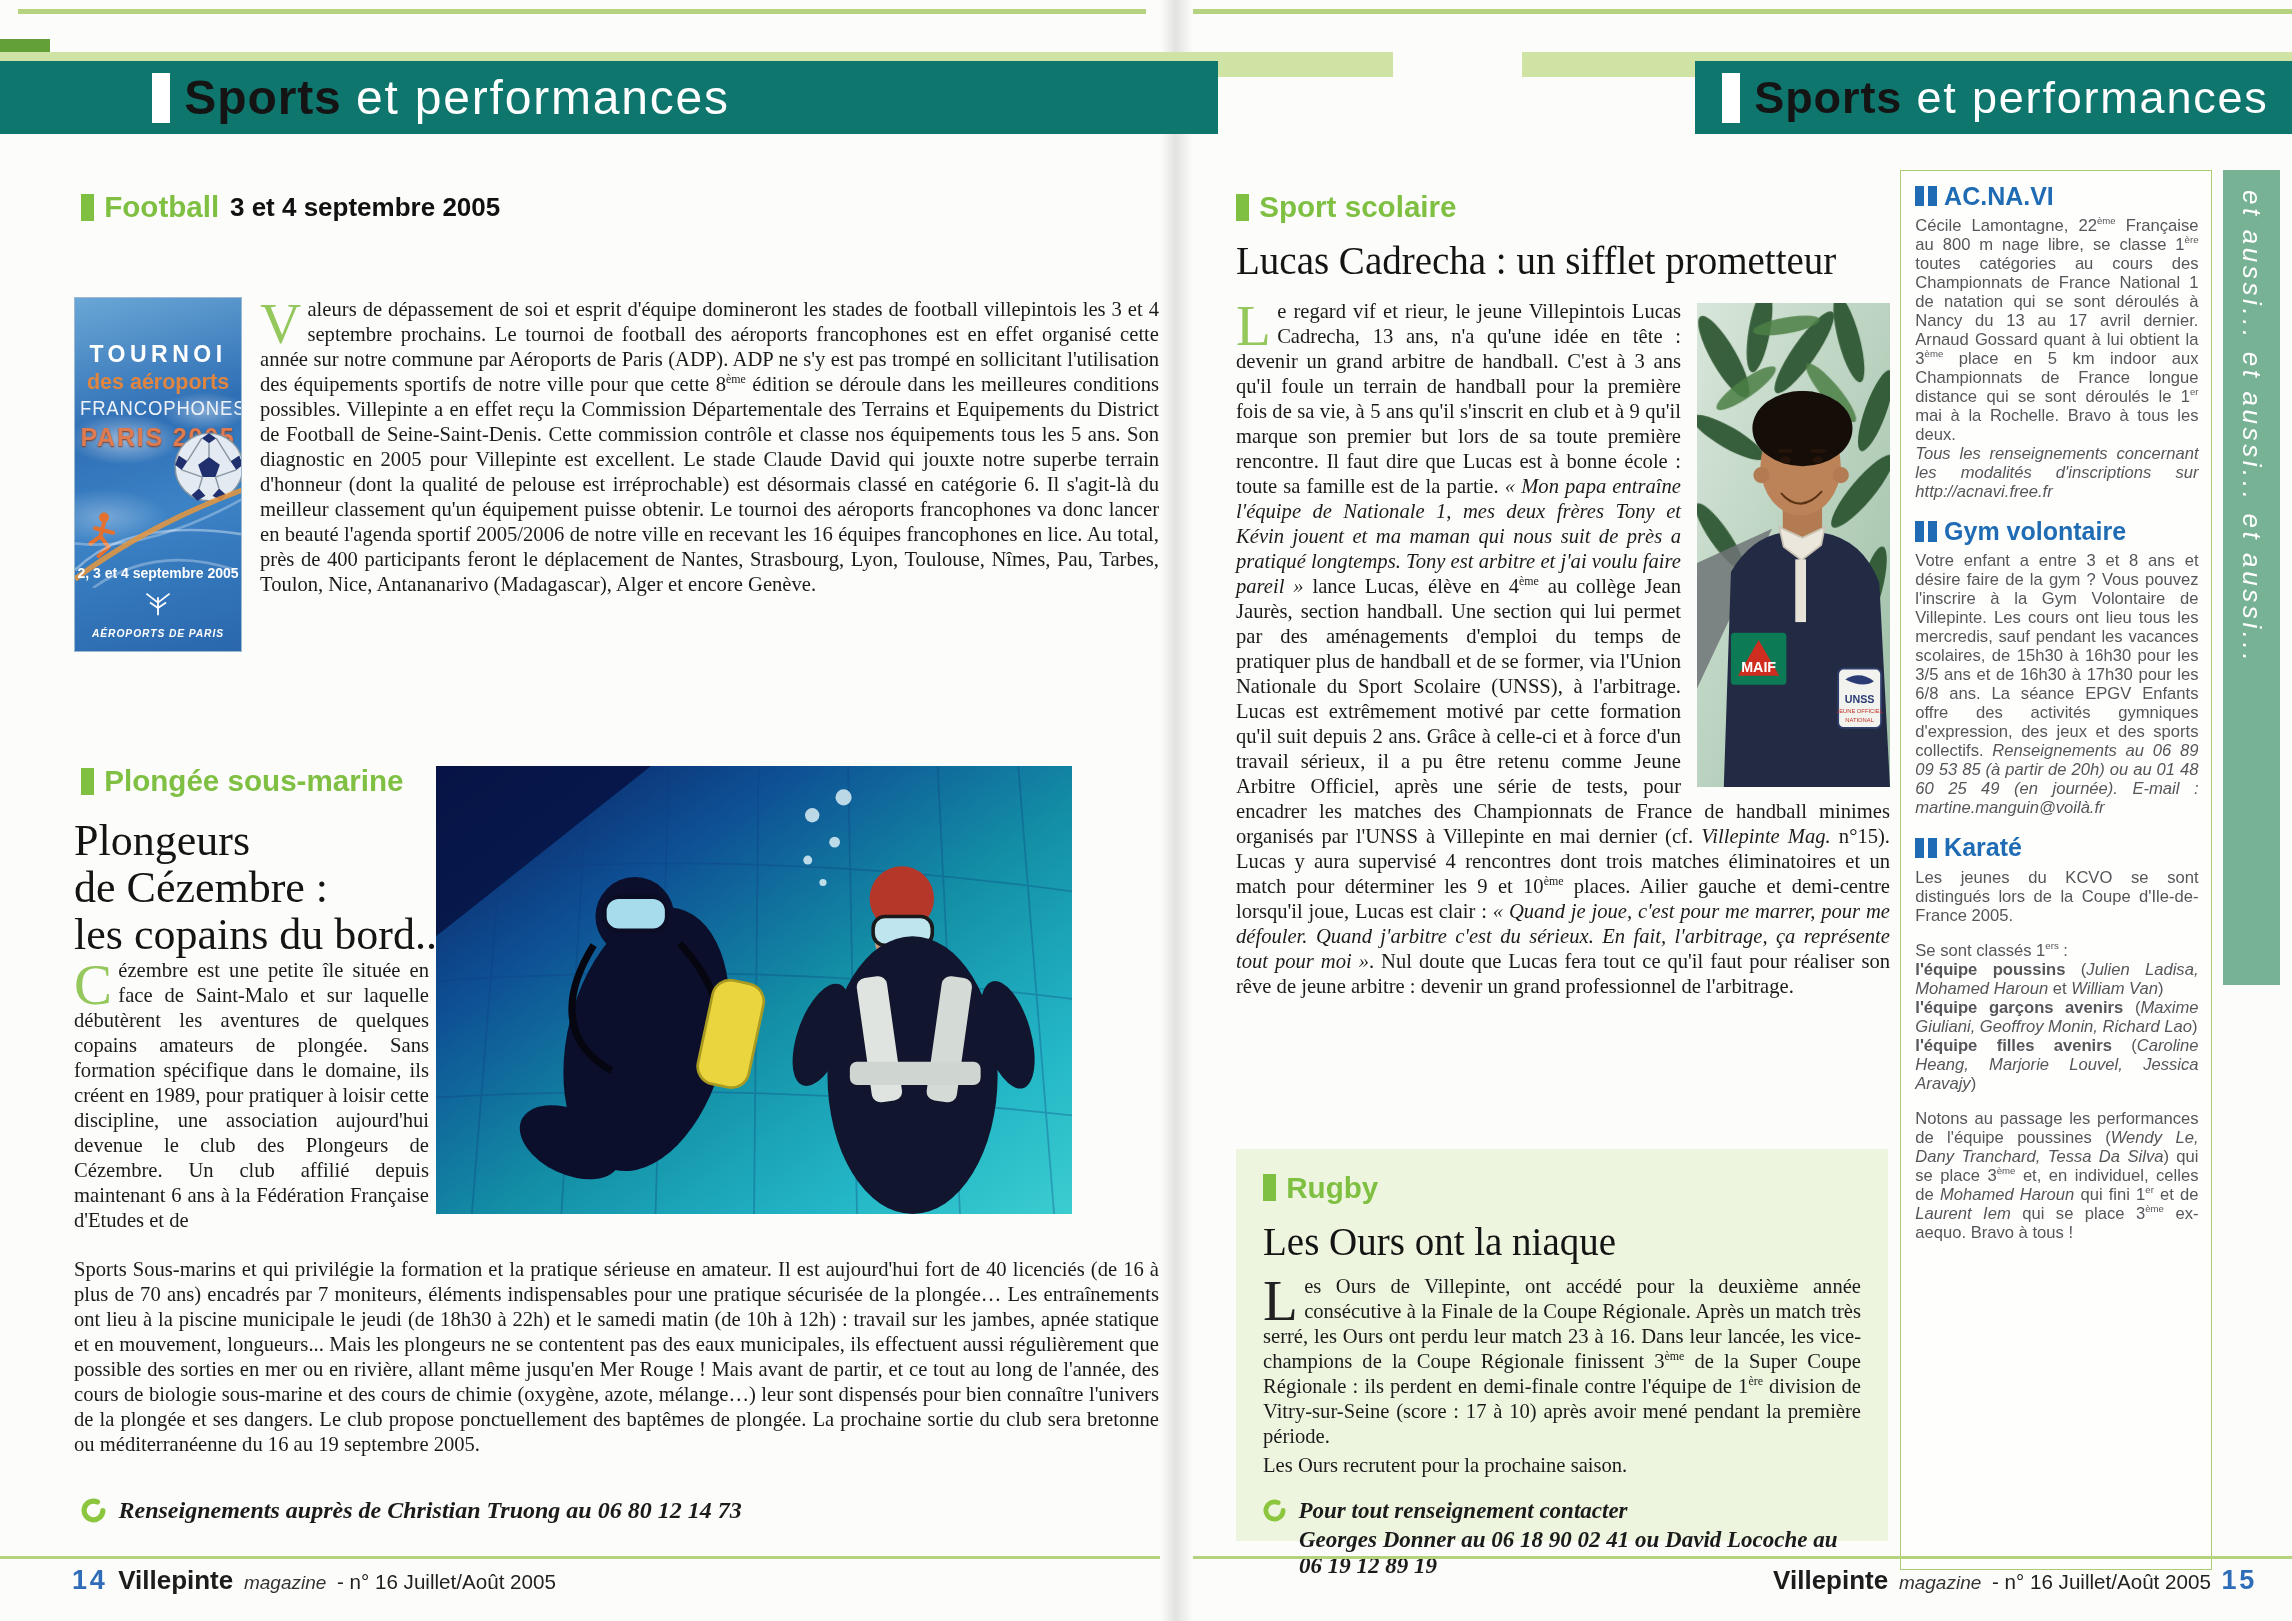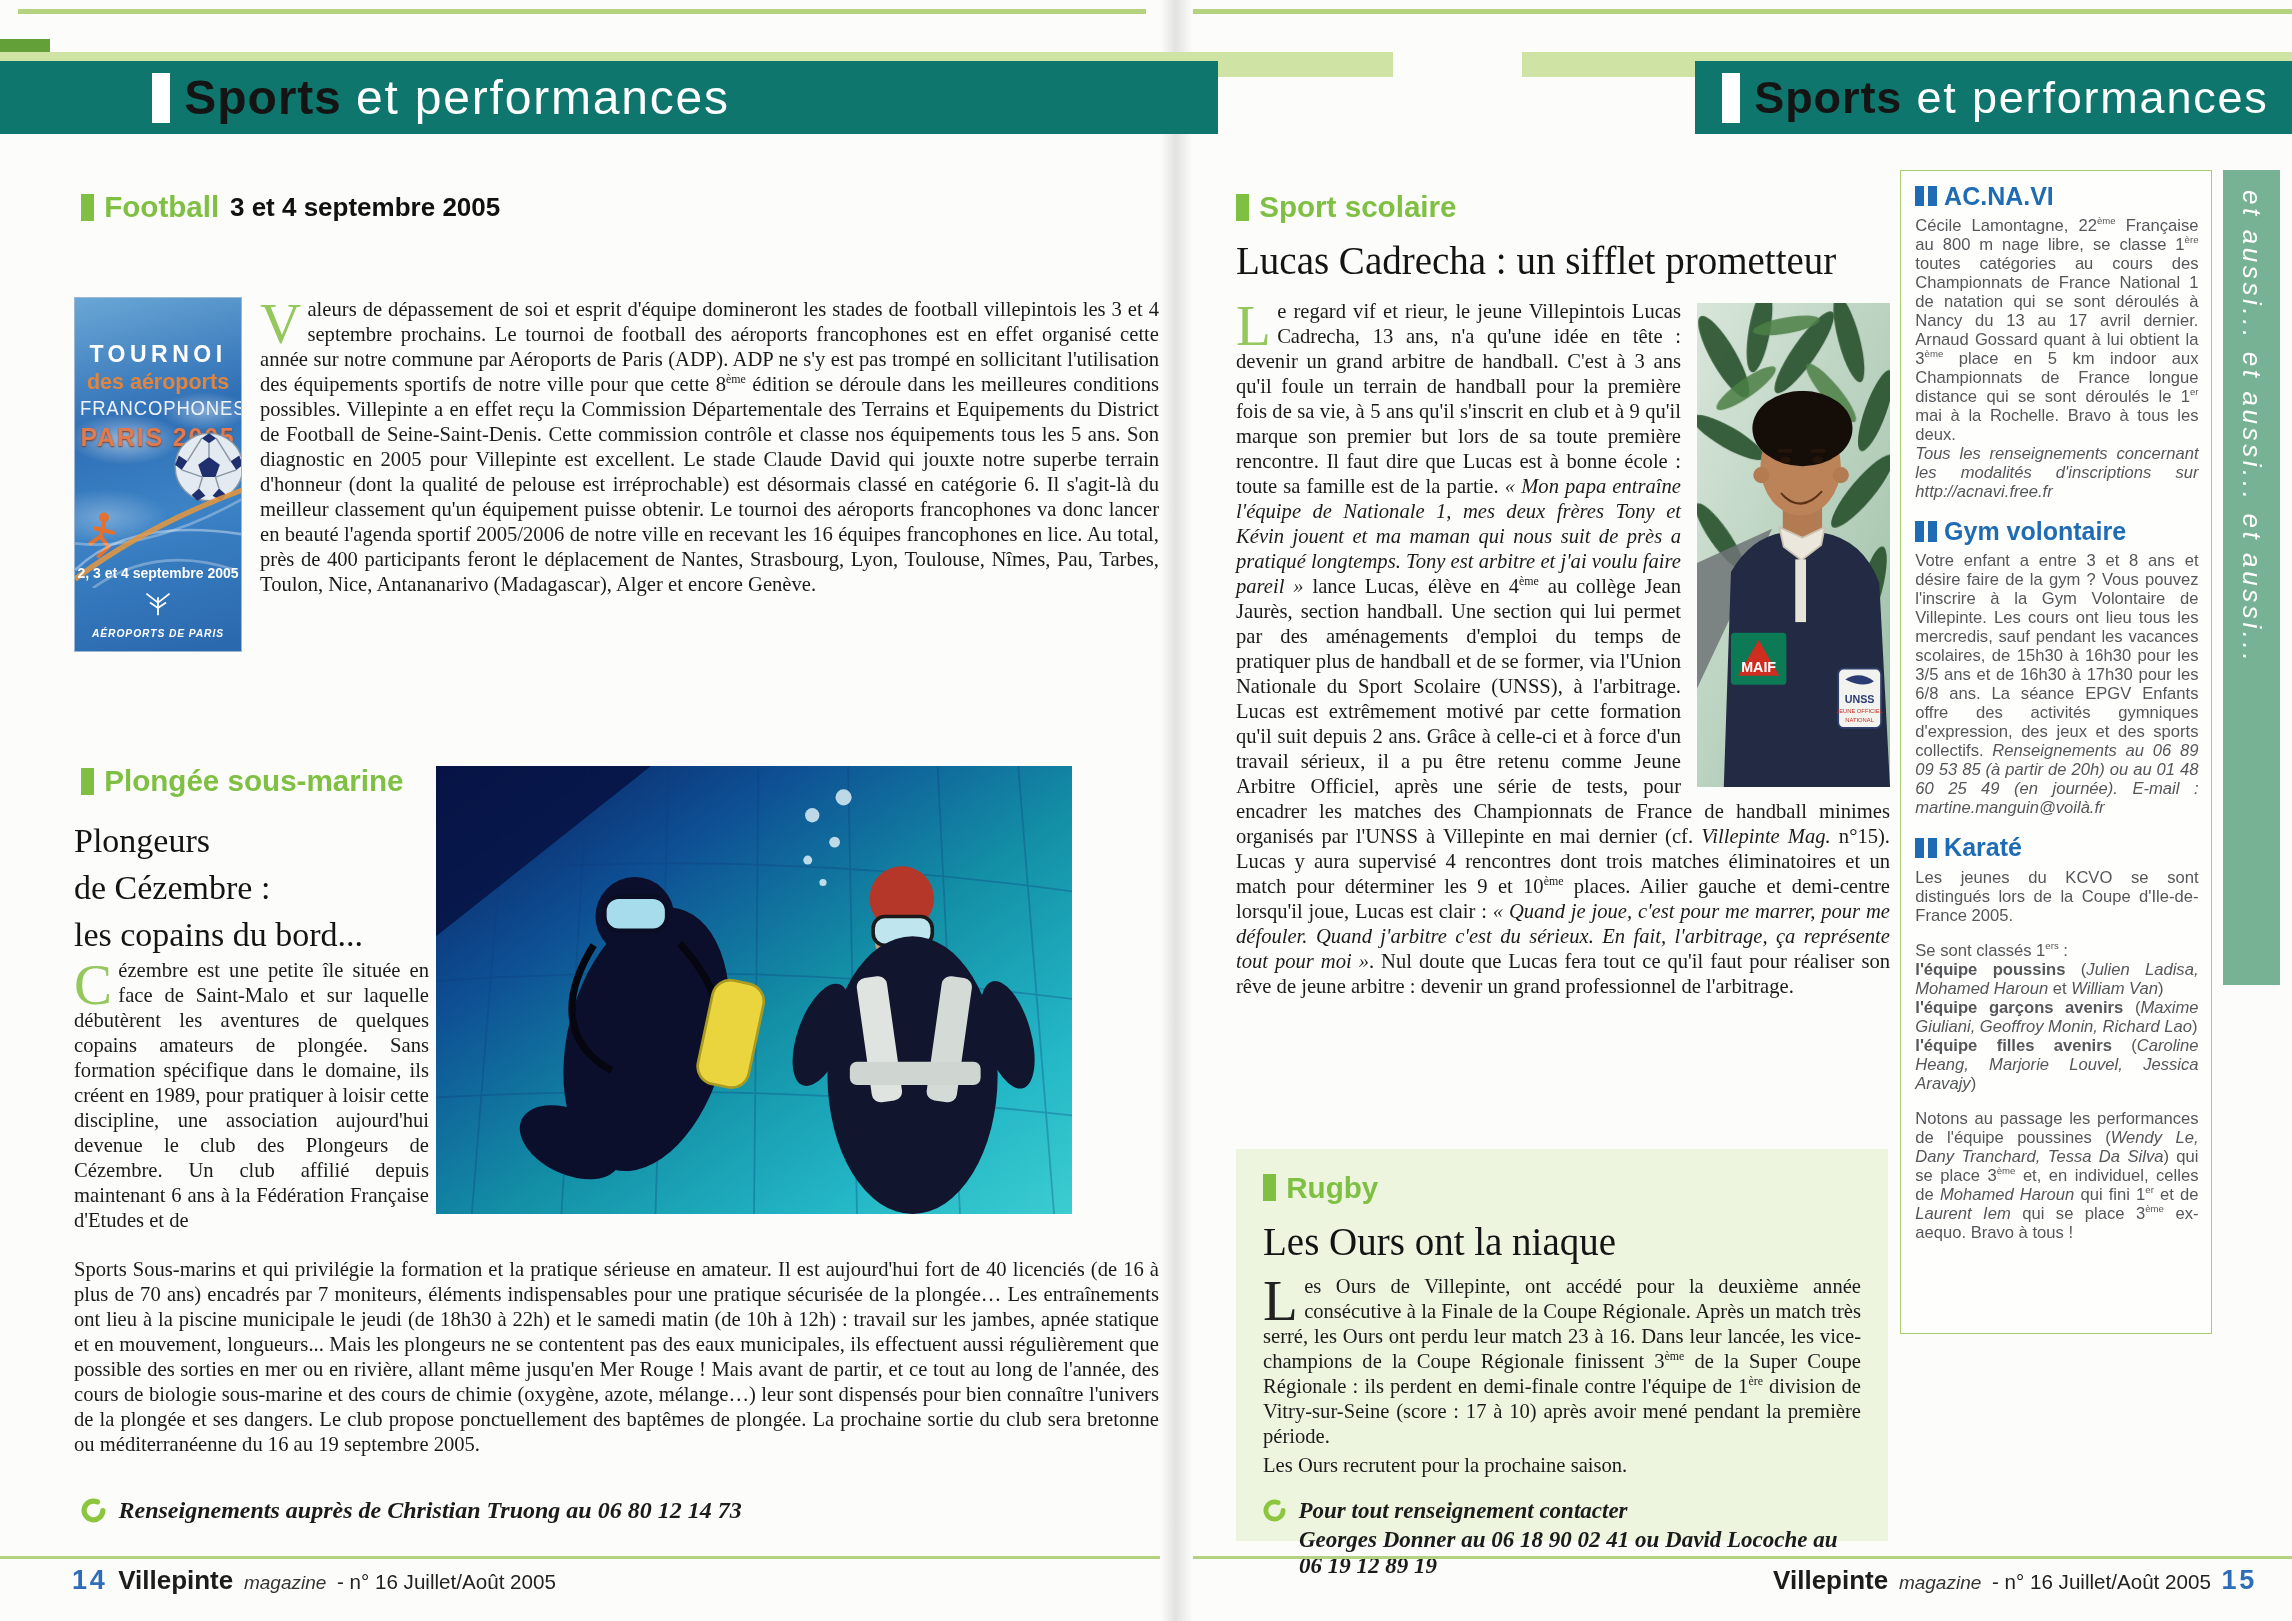--- a/index.html
+++ b/index.html
@@ -45,42 +45,42 @@
   .poster .p2{color:#e08540;font-size:21.5px;font-weight:bold;text-align:center;margin-top:1.8px;}
   .poster .p3{color:#eef2f8;font-size:19.7px;letter-spacing:0.9px;text-align:center;transform:scaleX(.94);margin-top:1.8px;}
   .poster .p4{color:#df7b50;font-size:25px;font-weight:bold;text-align:center;letter-spacing:1.8px;margin-top:3.6px;
               text-shadow:0 0.9px 1.8px #7e3a20;}
   .poster .pdate{position:absolute;bottom:70px;width:100%;text-align:center;color:#fff;font-weight:bold;font-size:14px;}
   .poster .pbrand{position:absolute;bottom:12.5px;width:100%;text-align:center;color:#fff;font-style:italic;
                   font-weight:bold;font-size:10.3px;letter-spacing:0.9px;}
   .fb-text{flex:1;}
   
   .pl-title{position:absolute;left:74px;top:817px;font-family:"Liberation Serif",serif;
-            font-size:34px;line-height:47px;color:#141414;}
+            font-size:44px;line-height:47px;color:#141414;}
   .pl-col{position:absolute;left:74px;top:958px;width:355px;}
   .pl-photo{position:absolute;left:436px;top:766px;width:636px;height:448px;overflow:hidden;}
   .pl-photo svg{display:block;}
   .pl-caption{position:absolute;left:64px;right:12.5px;bottom:12.5px;background:#8cc63e;color:#fff;
               font-style:italic;font-weight:bold;text-align:right;font-size:20.6px;line-height:26px;padding:4.5px 12.5px;}
   .pl-wide{position:absolute;left:74px;top:1257px;width:1085px;}
   .contact-row{display:flex;align-items:center;gap:12.5px;}
   .contact-text{font-family:"Liberation Serif",serif;font-weight:bold;font-style:italic;font-size:24px;color:#1b1b1b;}
   
   .sc-body{position:absolute;left:1236px;top:299px;width:654px;}
   .sc-photo{float:right;width:193px;height:484px;margin:3.6px 0 9px 16px;position:relative;overflow:hidden;}
   
   .rugby{position:absolute;left:1236px;top:1149px;width:652px;height:392px;background:#edf5df;
          padding:21.5px 27px;box-sizing:border-box;}
   .rugby-head{display:flex;align-items:center;gap:10.7px;}
   .rugby-title{font-family:"Liberation Serif",serif;font-size:39px;color:#141414;margin:14.3px 0 10.7px 0;}
   .rugby-contact{margin-top:19.7px;}
   .rugby-contact .line2{padding-left:36px;margin-top:3.6px;}
   .contact-text.small{font-size:23px;}
   
-  .sidebar{position:absolute;left:1900px;top:170px;width:312px;height:1164px;border:1.8px solid #a9ce6e;
+  .sidebar{position:absolute;left:1900px;top:170px;width:312px;height:1400px;border:1.8px solid #a9ce6e;
            background:#fefefc;box-sizing:border-box;padding:10.7px 12.5px 7.2px 14.3px;color:#55565a;overflow:hidden;}
   .sb-head{display:flex;align-items:center;gap:7.2px;margin:7.2px 0 5.4px 0;}
   .bluebars{display:flex;gap:3.6px;}
   .bb{width:9px;height:20.6px;background:#1f6cb4;}
   .sb-title{color:#1f6cb4;font-weight:bold;font-size:25px;}
   .sb-text{font-size:16.6px;line-height:19px;text-align:justify;margin:0;} .mt18{margin-top:16px;}
   
   .strip{position:absolute;left:2223px;top:170px;width:57px;height:815px;background:#76b293;}
   .strip-text{writing-mode:vertical-rl;color:#fff;font-style:italic;font-size:26px;letter-spacing:3.6px;
               padding-top:19.7px;margin-left:13.4px;white-space:nowrap;}

